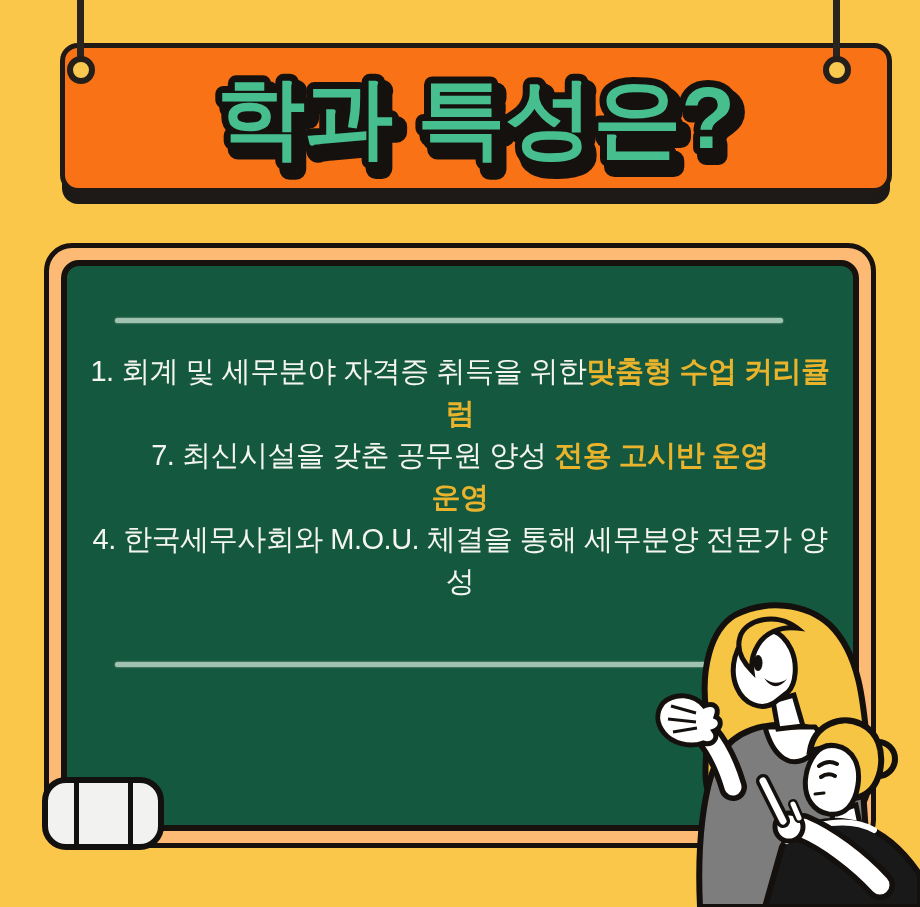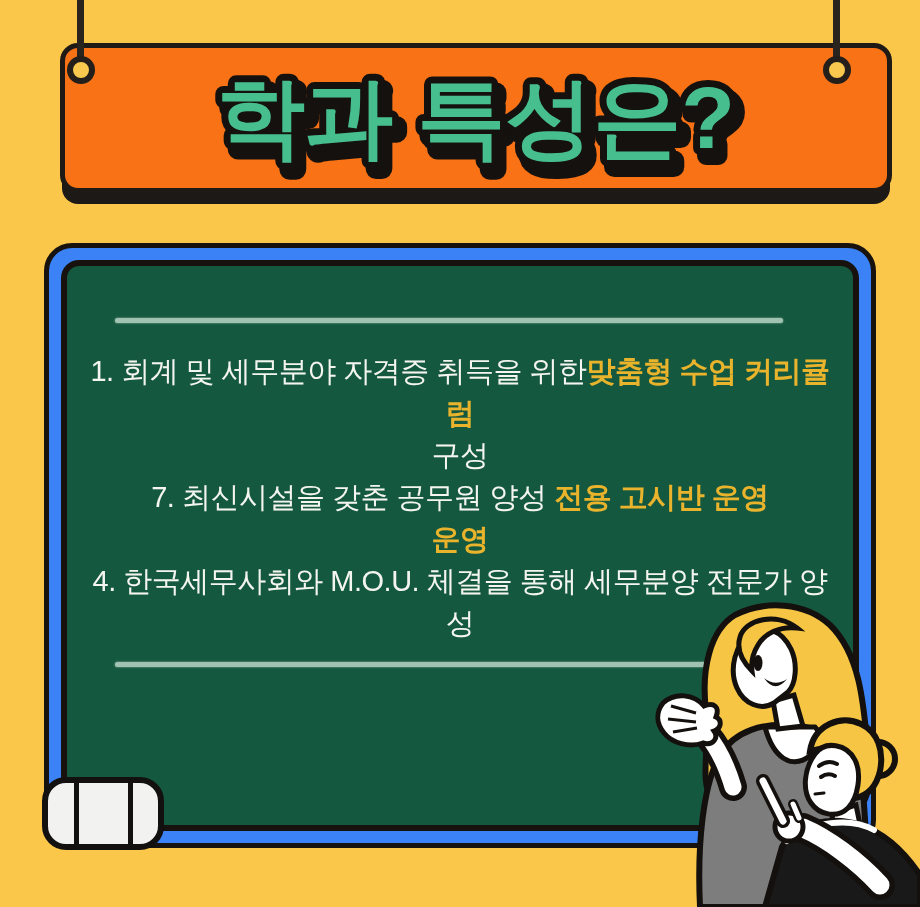--- a/index.html
+++ b/index.html
@@ -20,21 +20,21 @@
   .sign{
     position:absolute;left:60px;top:43px;width:822px;height:140px;
     background:#f97316;border:5px solid #1F1A16;border-radius:18px;
     box-shadow:0 13px 0 -2px #1D1916;
     display:flex;align-items:center;justify-content:center;z-index:5;
   }
   .sign svg{overflow:visible;}
   
   .board{
     position:absolute;left:44px;top:243px;width:822px;height:595px;
-    background:#3b82f6;border:5px solid #17120E;border-radius:28px;z-index:2;
+    background:#fdba74;border:5px solid #17120E;border-radius:28px;z-index:2;
   }
   .board-inner{
     position:absolute;left:12px;right:12px;top:12px;bottom:12px;
     background:#155840;border:6px solid #17120E;border-radius:18px;
   }
   .chalk{position:absolute;height:5px;background:#B9D5C5;border-radius:3px;opacity:.85;
     box-shadow:0 0 2px #B9D5C5;}
   .chalk.top{top:52px;left:48px;width:668px;}
   .chalk.bottom{top:396px;left:48px;width:640px;}
   .board-text{
@@ -67,21 +67,20 @@
     <text x="386" y="102" text-anchor="middle" font-size="88" font-weight="bold" fill="#15110E" stroke="#15110E" stroke-width="18" stroke-linejoin="round">학과 특성은?</text>
     <text x="380" y="94" text-anchor="middle" font-size="88" font-weight="bold" fill="#47BE8D" stroke="#15110E" stroke-width="14" stroke-linejoin="round" paint-order="stroke">학과 특성은?</text>
   </svg>
 </div>
 
 <div class="board">
   <div class="board-inner">
     <div class="chalk top"></div>
     <div class="board-text">
       <div class="line"><span class="w">1. 회계 및 세무분야 자격증 취득을 위한</span><span class="y">맞춤형 수업 커리큘럼</span></div>
-      <div class="line"><span class="w">구성</span><span class="y"></span></div>
       <div class="line"><span class="w">7. 최신시설을 갖춘 공무원 양성 </span><span class="y">전용 고시반 운영</span></div>
       <div class="line"><span class="w"></span><span class="y">운영</span></div>
       <div class="line"><span class="w">4. 한국세무사회와 M.O.U. 체결을 통해 세무분양 전문가 양성</span><span class="y"></span></div>
     </div>
     <div class="chalk bottom"></div>
   </div>
 </div>
 
 <div class="eraser">
   <div class="div1"></div>

